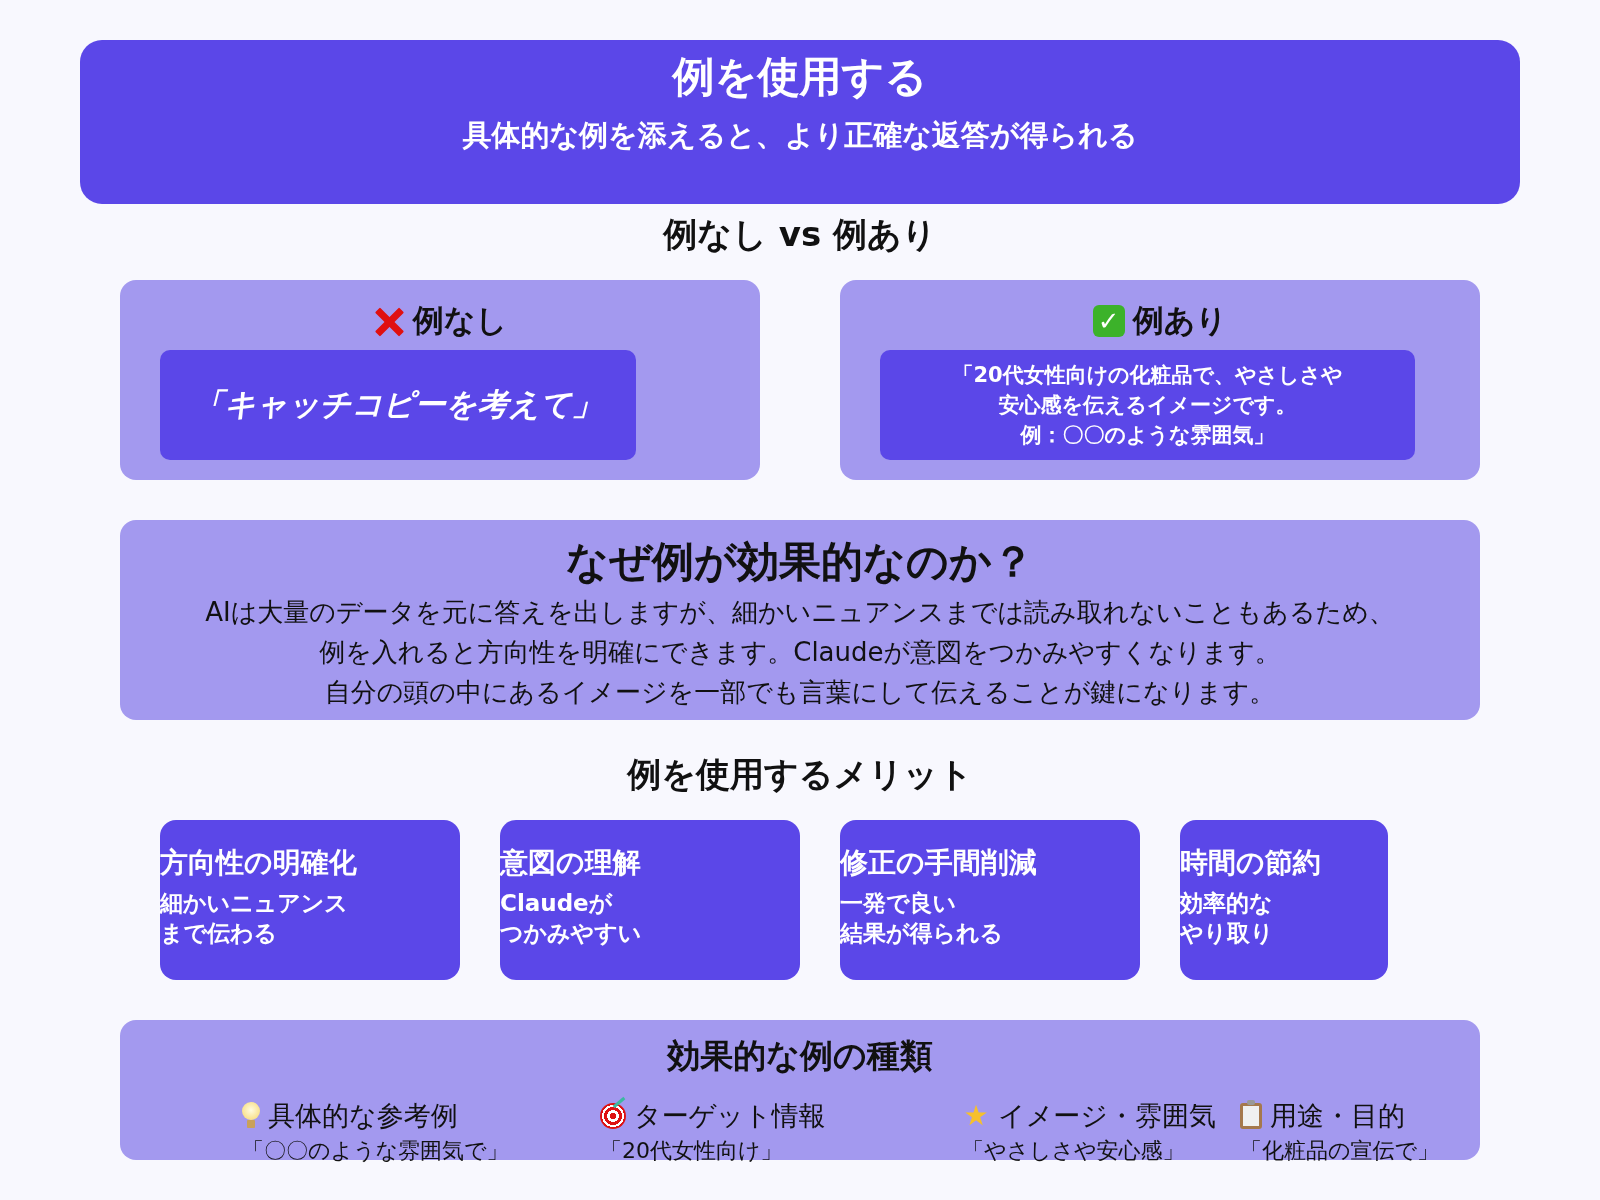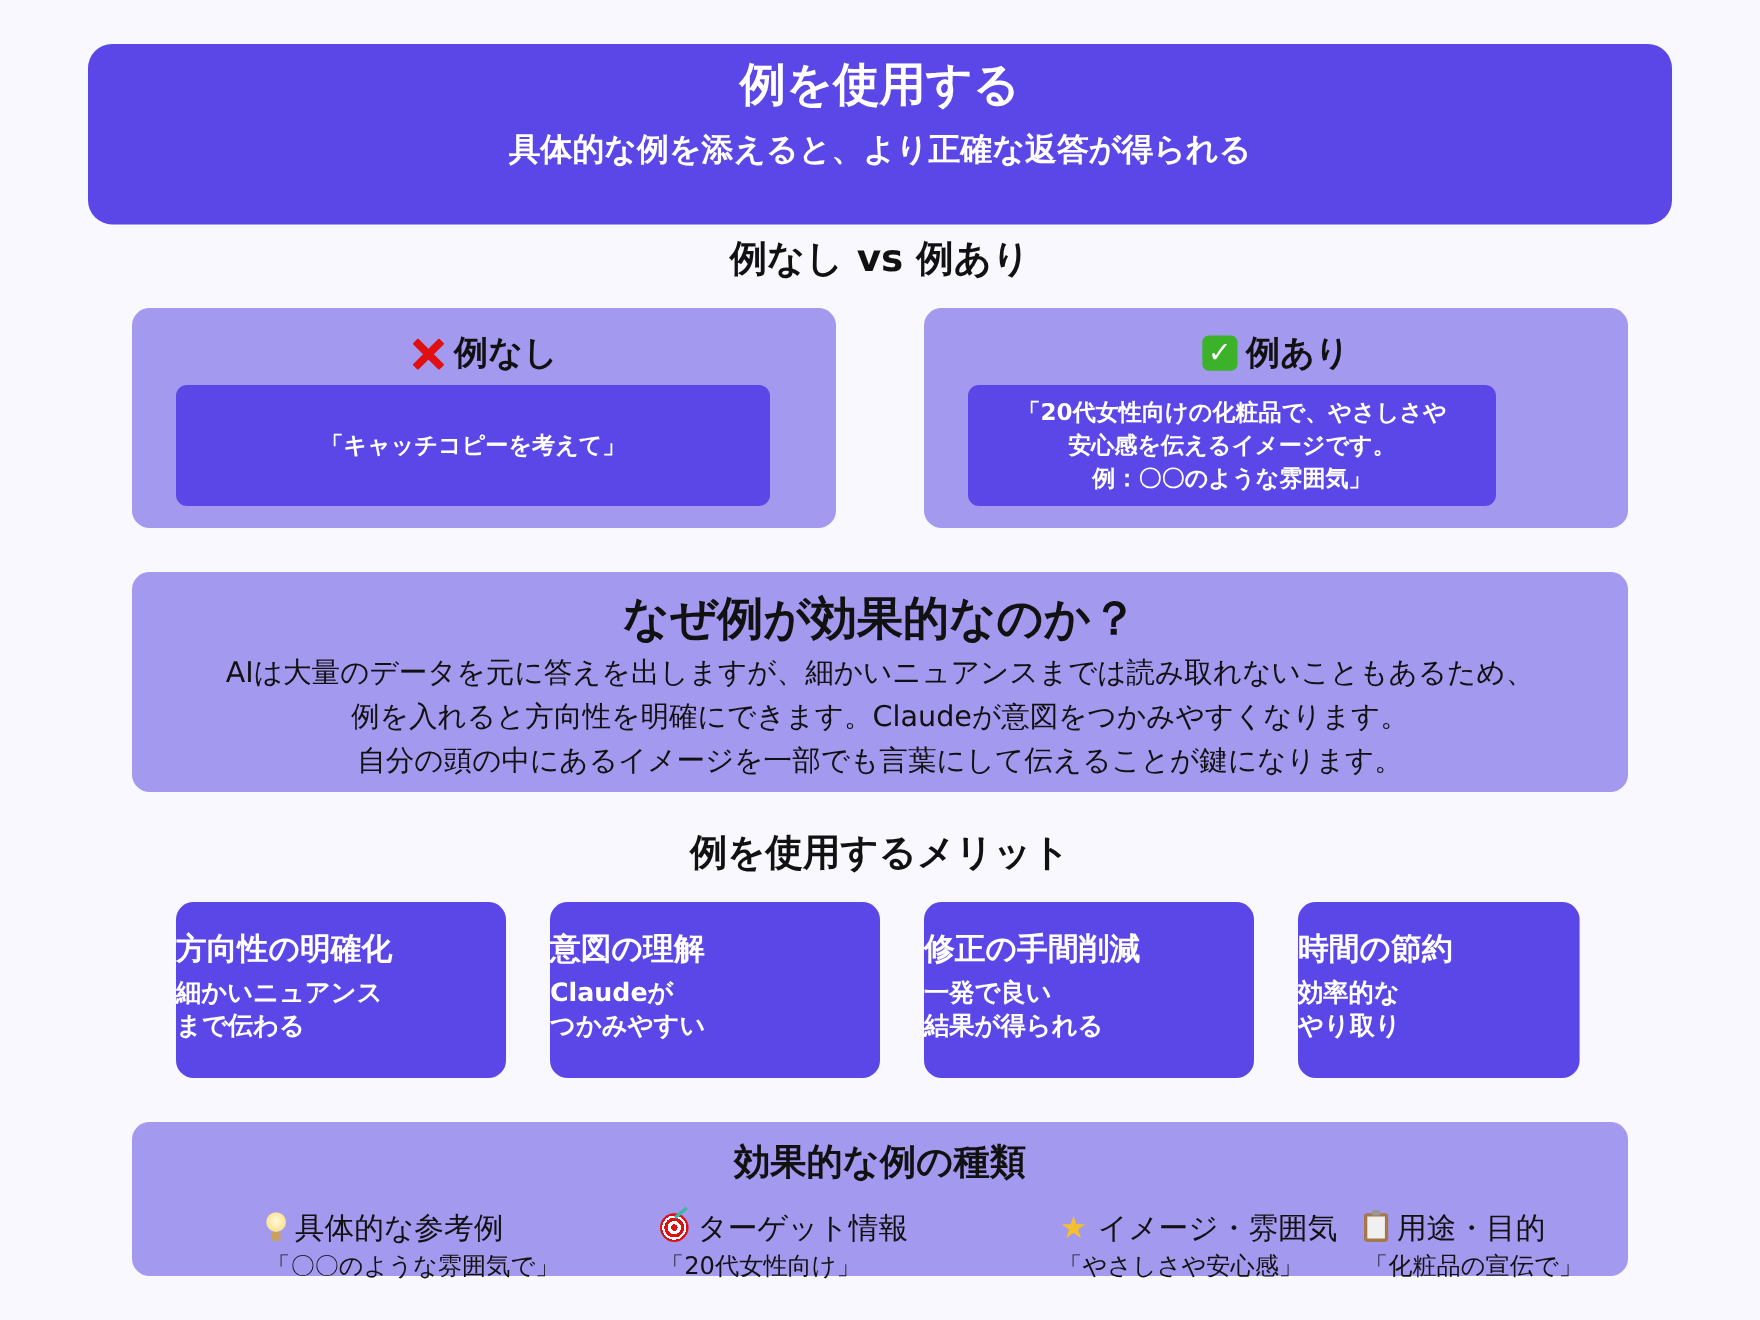--- a/index.html
+++ b/index.html
@@ -90,31 +90,31 @@
   <div class="subtitle">具体的な例を添えると、より正確な返答が得られる</div>
 </div>
 
 <div class="abs section-title" style="top:212px;">例なし vs 例あり</div>
 
 <div class="abs panel" style="left:120px; top:280px; width:640px; height:200px;">
   <div class="panel-head">
     <span class="icon-x"></span>
     <span>例なし</span>
   </div>
-  <div class="inner" style="left:40px; top:70px; width:540px; height:110px; font-size:21px;">
+  <div class="inner" style="left:40px; top:70px; width:476px; height:110px; font-size:31px;font-style:italic;">
     <span>「キャッチコピーを考えて」</span>
   </div>
 </div>
 
 <div class="abs panel" style="left:840px; top:280px; width:640px; height:200px;">
   <div class="panel-head">
     <span class="icon-check">✓</span>
     <span>例あり</span>
   </div>
-  <div class="inner" style="left:40px; top:70px; width:480px; height:110px; font-size:21px; line-height:30px;">
+  <div class="inner" style="left:40px; top:70px; width:535px; height:110px; font-size:21px; line-height:30px;">
     <div>「20代女性向けの化粧品で、やさしさや</div>
     <div>安心感を伝えるイメージです。</div>
     <div>例：〇〇のような雰囲気」</div>
   </div>
 </div>
 
 <div class="abs panel" style="left:120px; top:520px; width:1360px; height:200px;">
   <div class="panel-head" style="top:14px; font-size:42px;">なぜ例が効果的なのか？</div>
   <div class="why-body">
     <div>AIは大量のデータを元に答えを出しますが、細かいニュアンスまでは読み取れないこともあるため、</div>
@@ -139,21 +139,21 @@
     <div>つかみやすい</div>
   </div>
 </div>
 <div class="abs merit" style="left:840px; top:820px; width:300px; height:160px;">
   <div class="m-title">修正の手間削減</div>
   <div class="m-desc">
     <div>一発で良い</div>
     <div>結果が得られる</div>
   </div>
 </div>
-<div class="abs merit" style="left:1180px; top:820px; width:256px; height:160px;">
+<div class="abs merit" style="left:1180px; top:820px; width:208px; height:160px;">
   <div class="m-title">時間の節約</div>
   <div class="m-desc">
     <div>効率的な</div>
     <div>やり取り</div>
   </div>
 </div>
 
 <div class="abs panel" style="left:120px; top:1020px; width:1360px; height:140px;padding-left:20px;">
   <div class="panel-head" style="top:14px; font-size:33px;">効果的な例の種類</div>
   <div class="types-grid">

